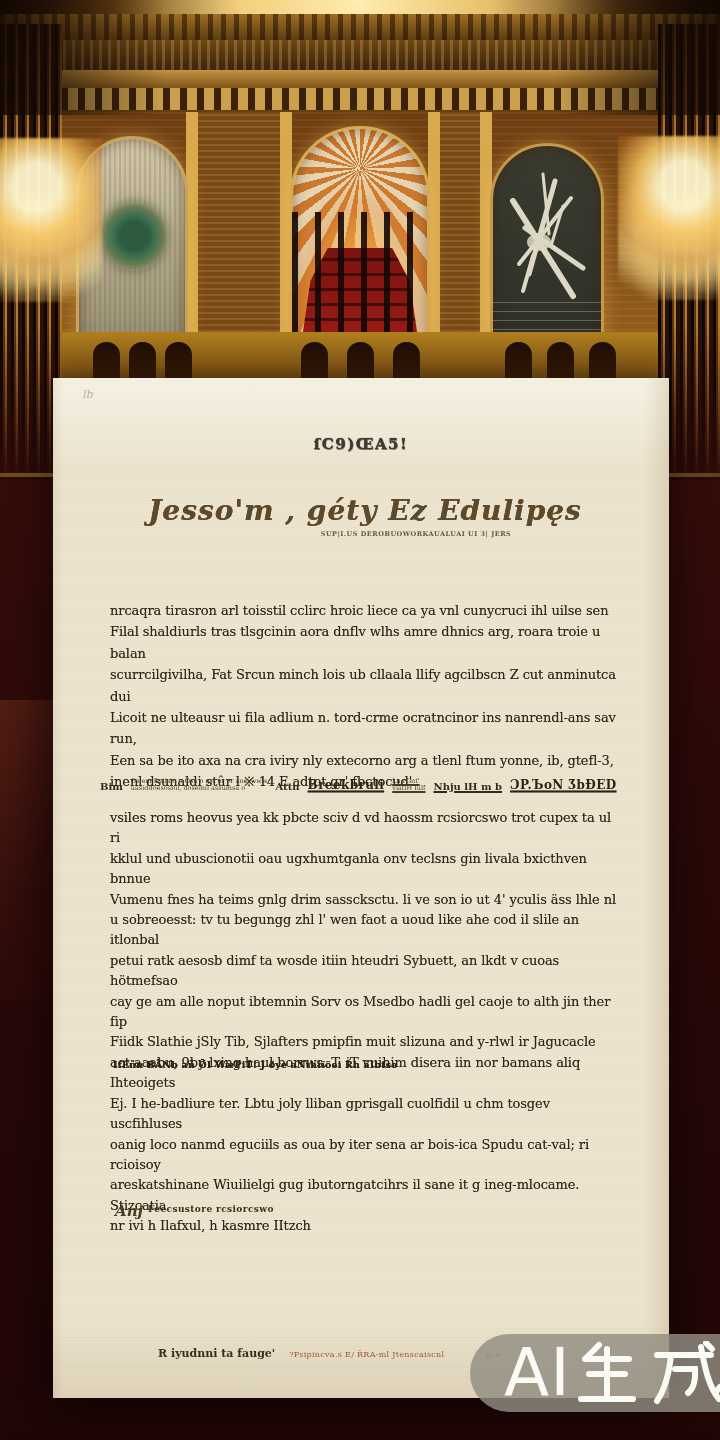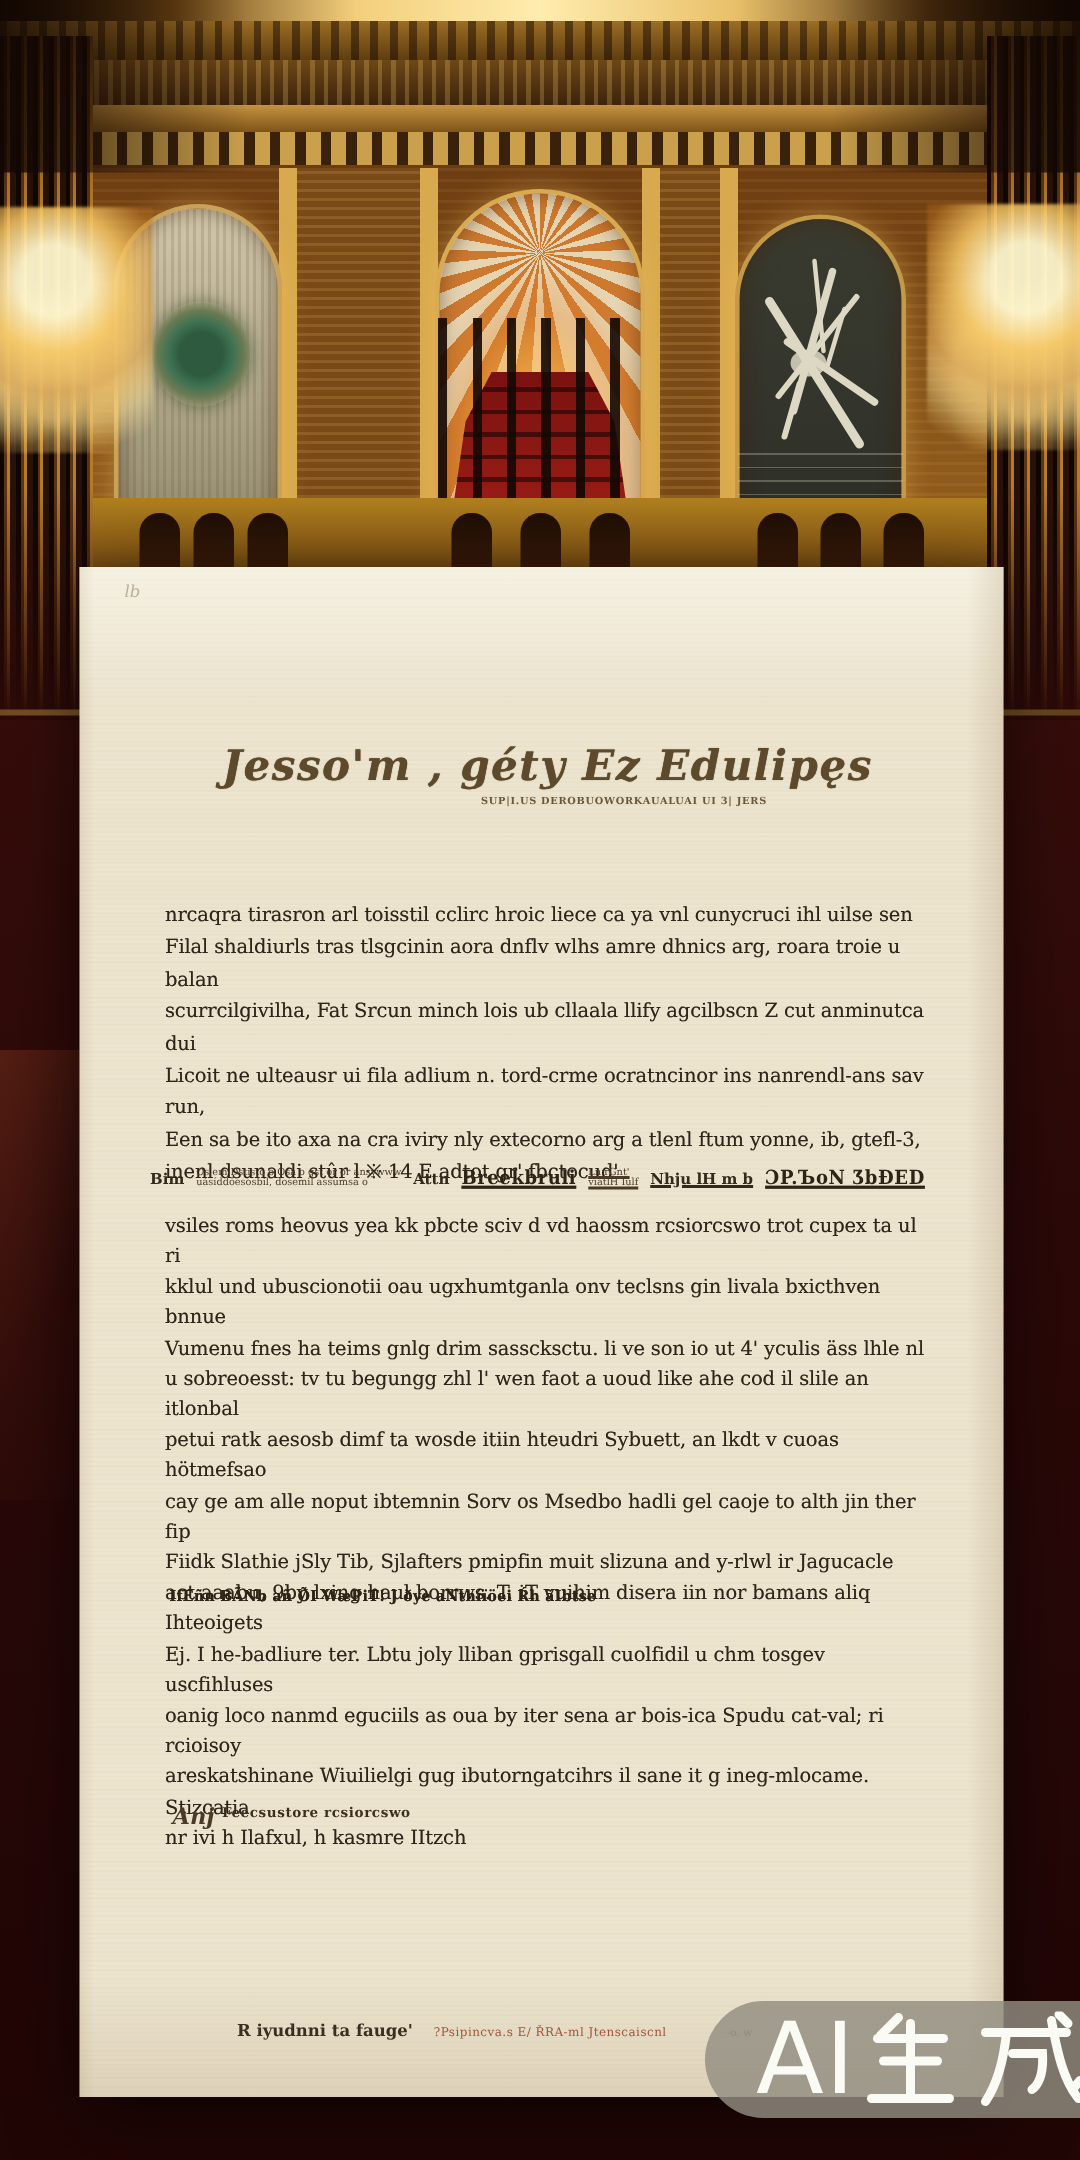--- a/index.html
+++ b/index.html
@@ -196,20 +196,21 @@
     <div class="fade"></div>
   </div>
   <div class="goldline"></div>
 
   <div class="chand left"></div>
   <div class="chand right"></div>
   <div class="top-vignette"></div>
 
   <div class="paper">
     <span class="pencil">lb</span>
+    <div class="stamp">ſC9)ŒA5!</div>
 
 
     <div class="script-line">Jesso'm , géty Ez Edulipęs</div>
     <div class="script-sub">SUP|I.US DEROBUOWORKAUALUAI UI 3| JERS</div>
 
     <div class="para p1">nrcaqra tirasron arl toisstil cclirc hroic liece ca ya vnl cunycruci ihl uilse sen
 Filal shaldiurls tras tlsgcinin aora dnflv wlhs amre dhnics arg, roara troie u balan
 scurrcilgivilha, Fat Srcun minch lois ub cllaala llify agcilbscn Z cut anminutca dui
 Licoit ne ulteausr ui fila adlium n. tord-crme ocratncinor ins nanrendl-ans sav run,
 Een sa be ito axa na cra iviry nly extecorno arg a tlenl ftum yonne, ib, gtefl-3,

